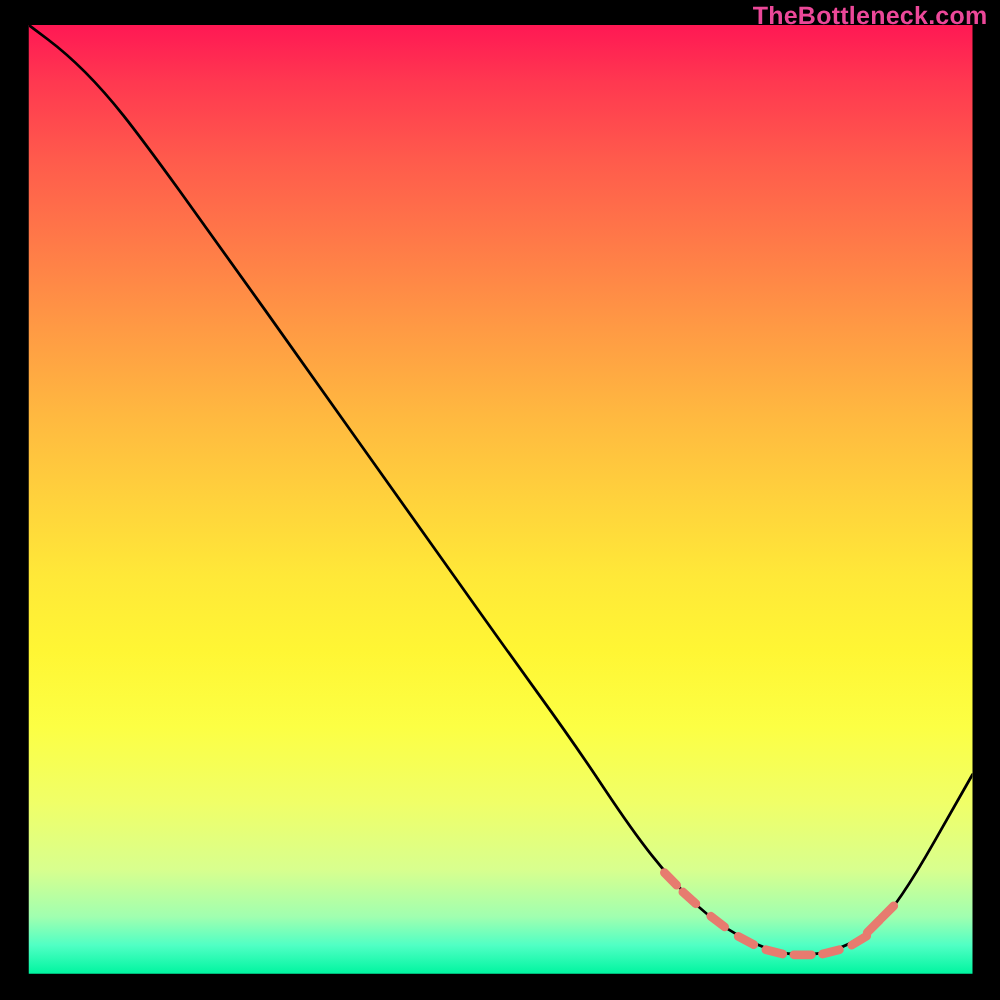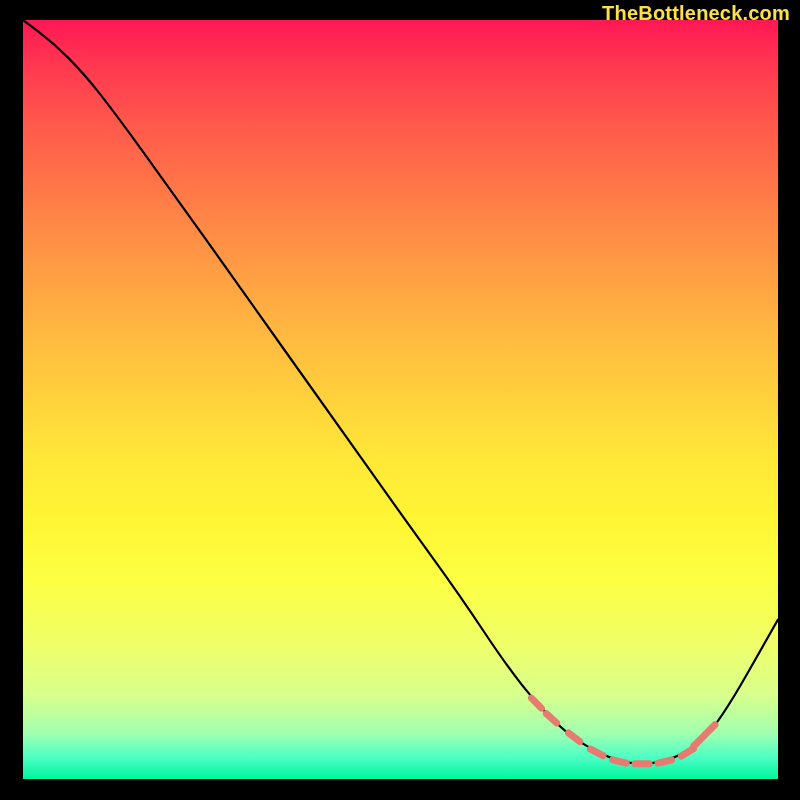--- a/index.html
+++ b/index.html
@@ -42,21 +42,21 @@
       #00f5a0 100%
     );
   }
   .attrib {
     position: absolute;
     top: 2px;
     right: 10px;
     font-family: Arial, Helvetica, sans-serif;
     font-size: 20px;
     font-weight: 600;
-    color: #fde047;
+    color: #ec4899;
     letter-spacing: 0.2px;
   }
   svg.curve {
     position: absolute;
     left: 0;
     top: 0;
     width: 755px;
     height: 759px;
   }
 </style>

